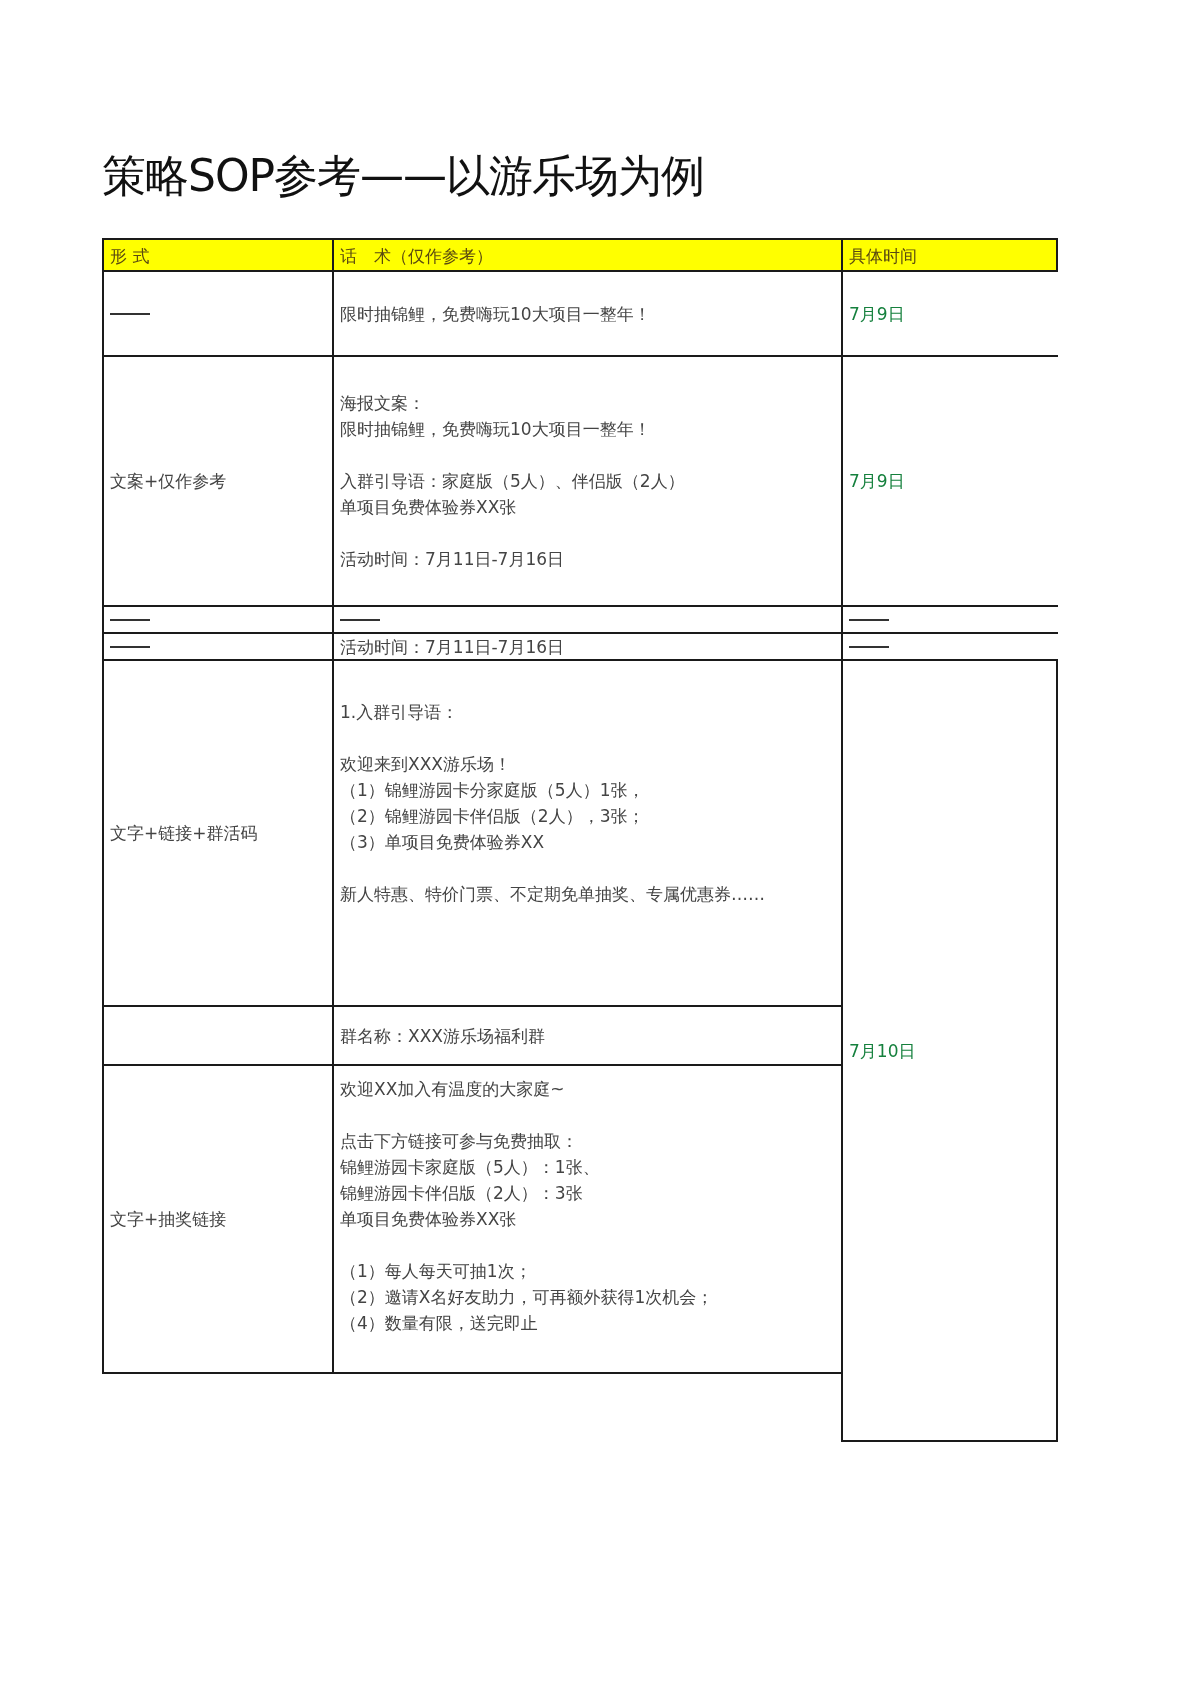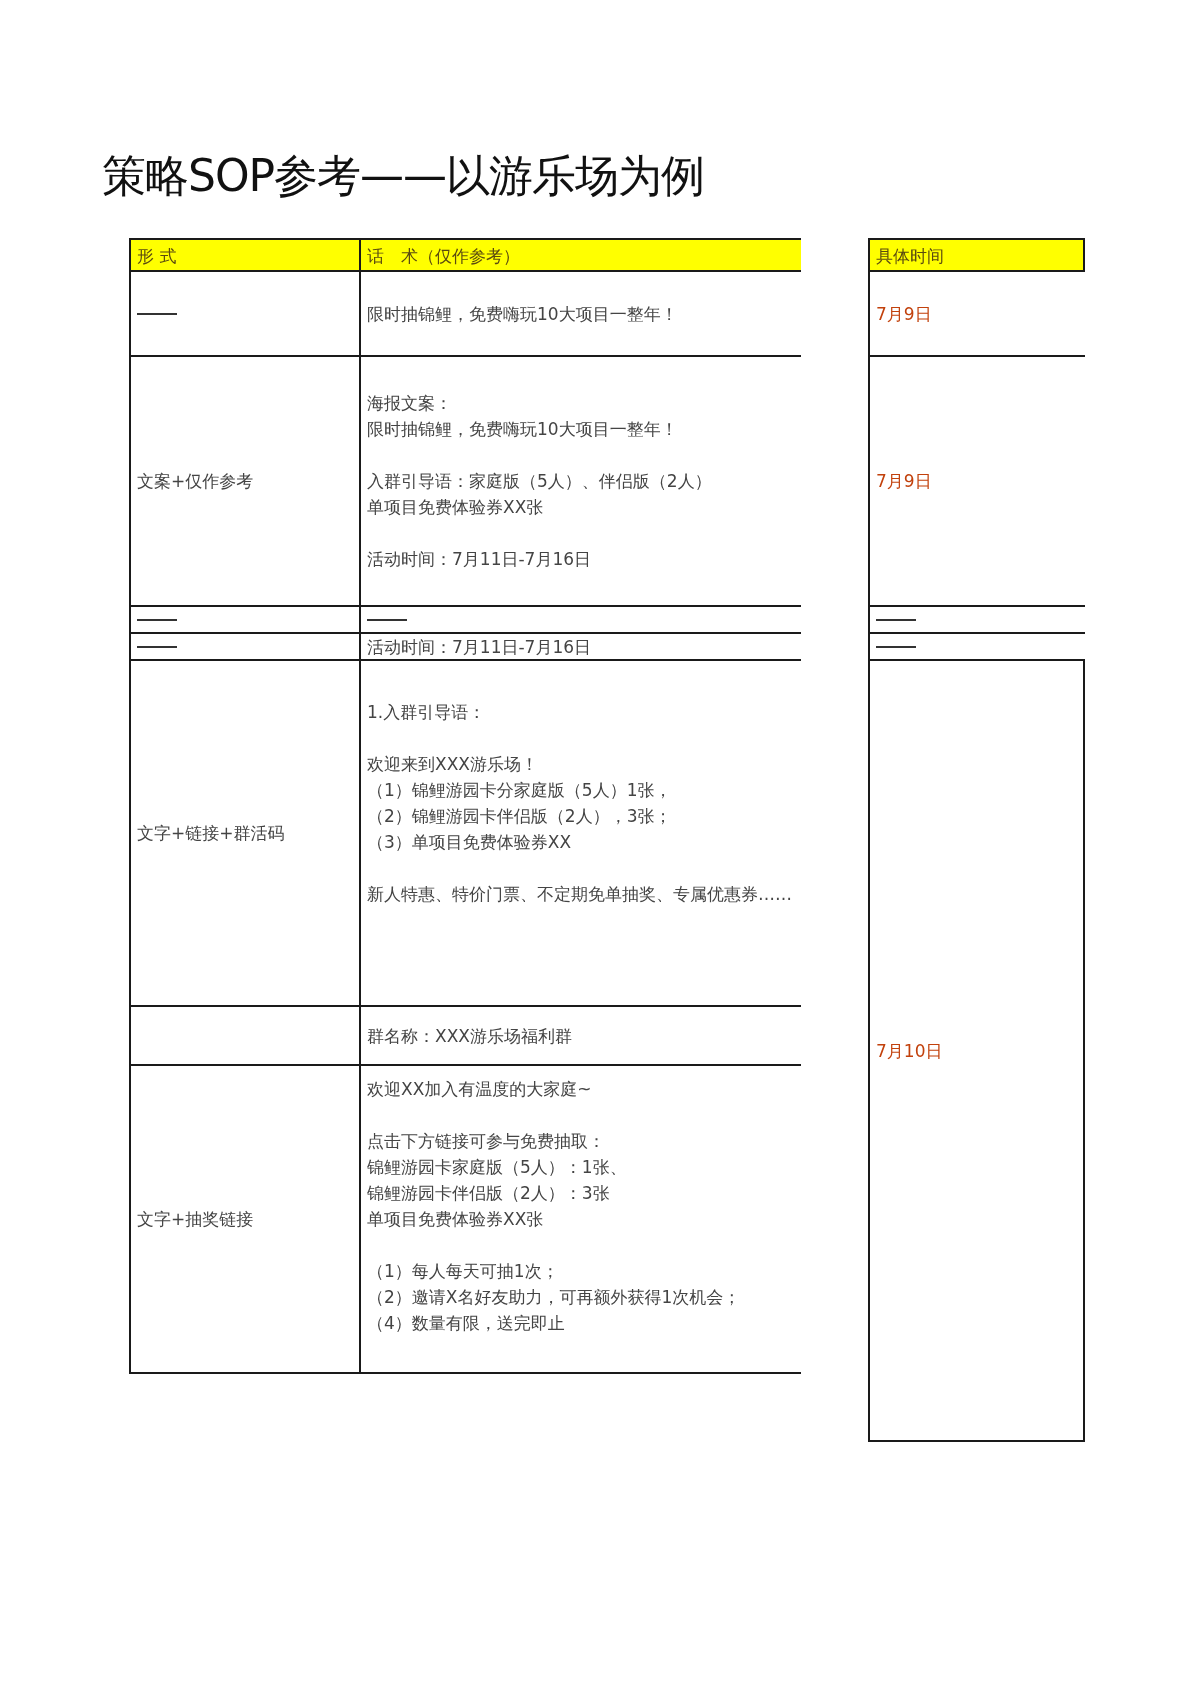--- a/index.html
+++ b/index.html
@@ -4,34 +4,34 @@
 <style>
   html, body { margin: 0; padding: 0; background: #ffffff; }
   body { width: 1200px; height: 1698px; position: relative; overflow: hidden;
          font-family: "DejaVu Sans", "Liberation Sans", sans-serif; color: #333; }
   .title { position: absolute; left: 102px; top: 148px; font-size: 44px; line-height: 56px;
            color: #111; letter-spacing: -1px; white-space: nowrap;
            font-family: "DejaVu Sans", sans-serif; }
   .tbl { position: absolute; left: 102px; top: 238px; width: 956px; }
   .row { position: absolute; left: 0; width: 956px; }
   .cell { position: absolute; top: 0; bottom: 0; box-sizing: border-box; font-size: 17px;
-          color: #444; line-height: 26px; margin-left: 27px; }
+          color: #444; line-height: 26px; }
   .c1 { left: 0; width: 230px; }
-  .c2 { left: 230px; width: 442px; }
+  .c2 { left: 230px; width: 509px; }
   .c3 { left: 739px; width: 217px; }
   .bl { border-left: 2px solid #1a1a1a; }
   .bt { border-top: 2px solid #1a1a1a; }
   .br { border-right: 2px solid #1a1a1a; }
   .bb { border-bottom: 2px solid #1a1a1a; }
   .hdr .cell { background: #ffff00; color: #5a4a10; font-size: 17px; padding: 3px 0 0 6px; }
   .vc { display: flex; align-items: center; padding-left: 6px; }
   .vt { padding-left: 6px; }
   .dash { display: inline-block; width: 40px; height: 2px; background: #333; }
   .lines div { min-height: 26px; white-space: nowrap; }
-  .date { color: #c2410c; }
+  .date { color: #15803d; }
 </style>
 </head>
 <body>
 
 <div class="title">策略SOP参考——以游乐场为例</div>
 
 <div class="tbl">
 
   <div class="row hdr" style="top:0;height:34px;">
     <div class="cell c1 bl bt bb">形 式</div>

